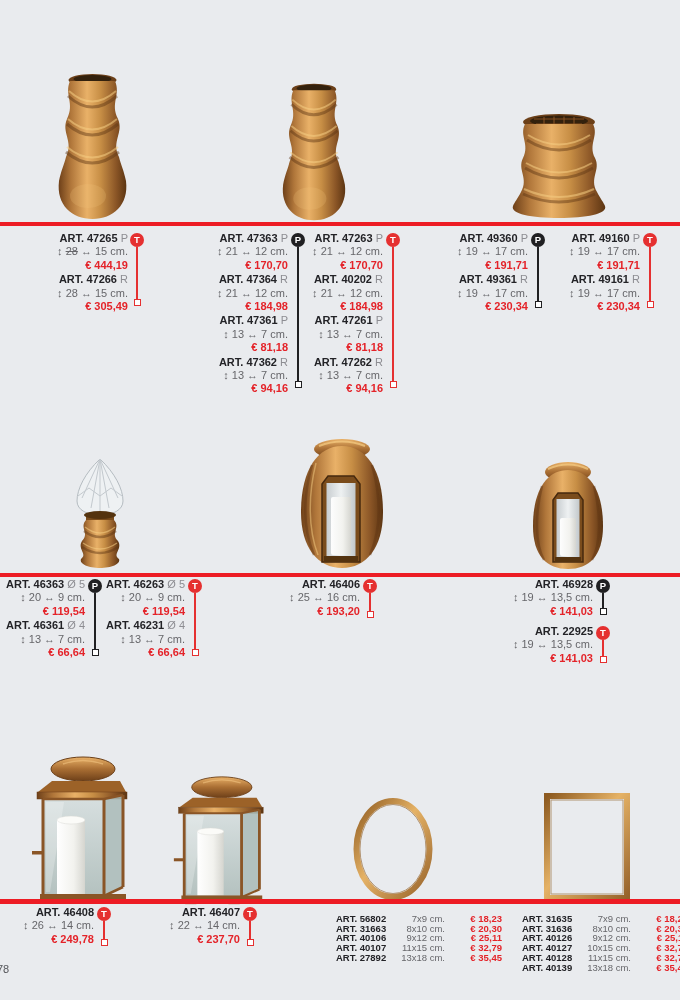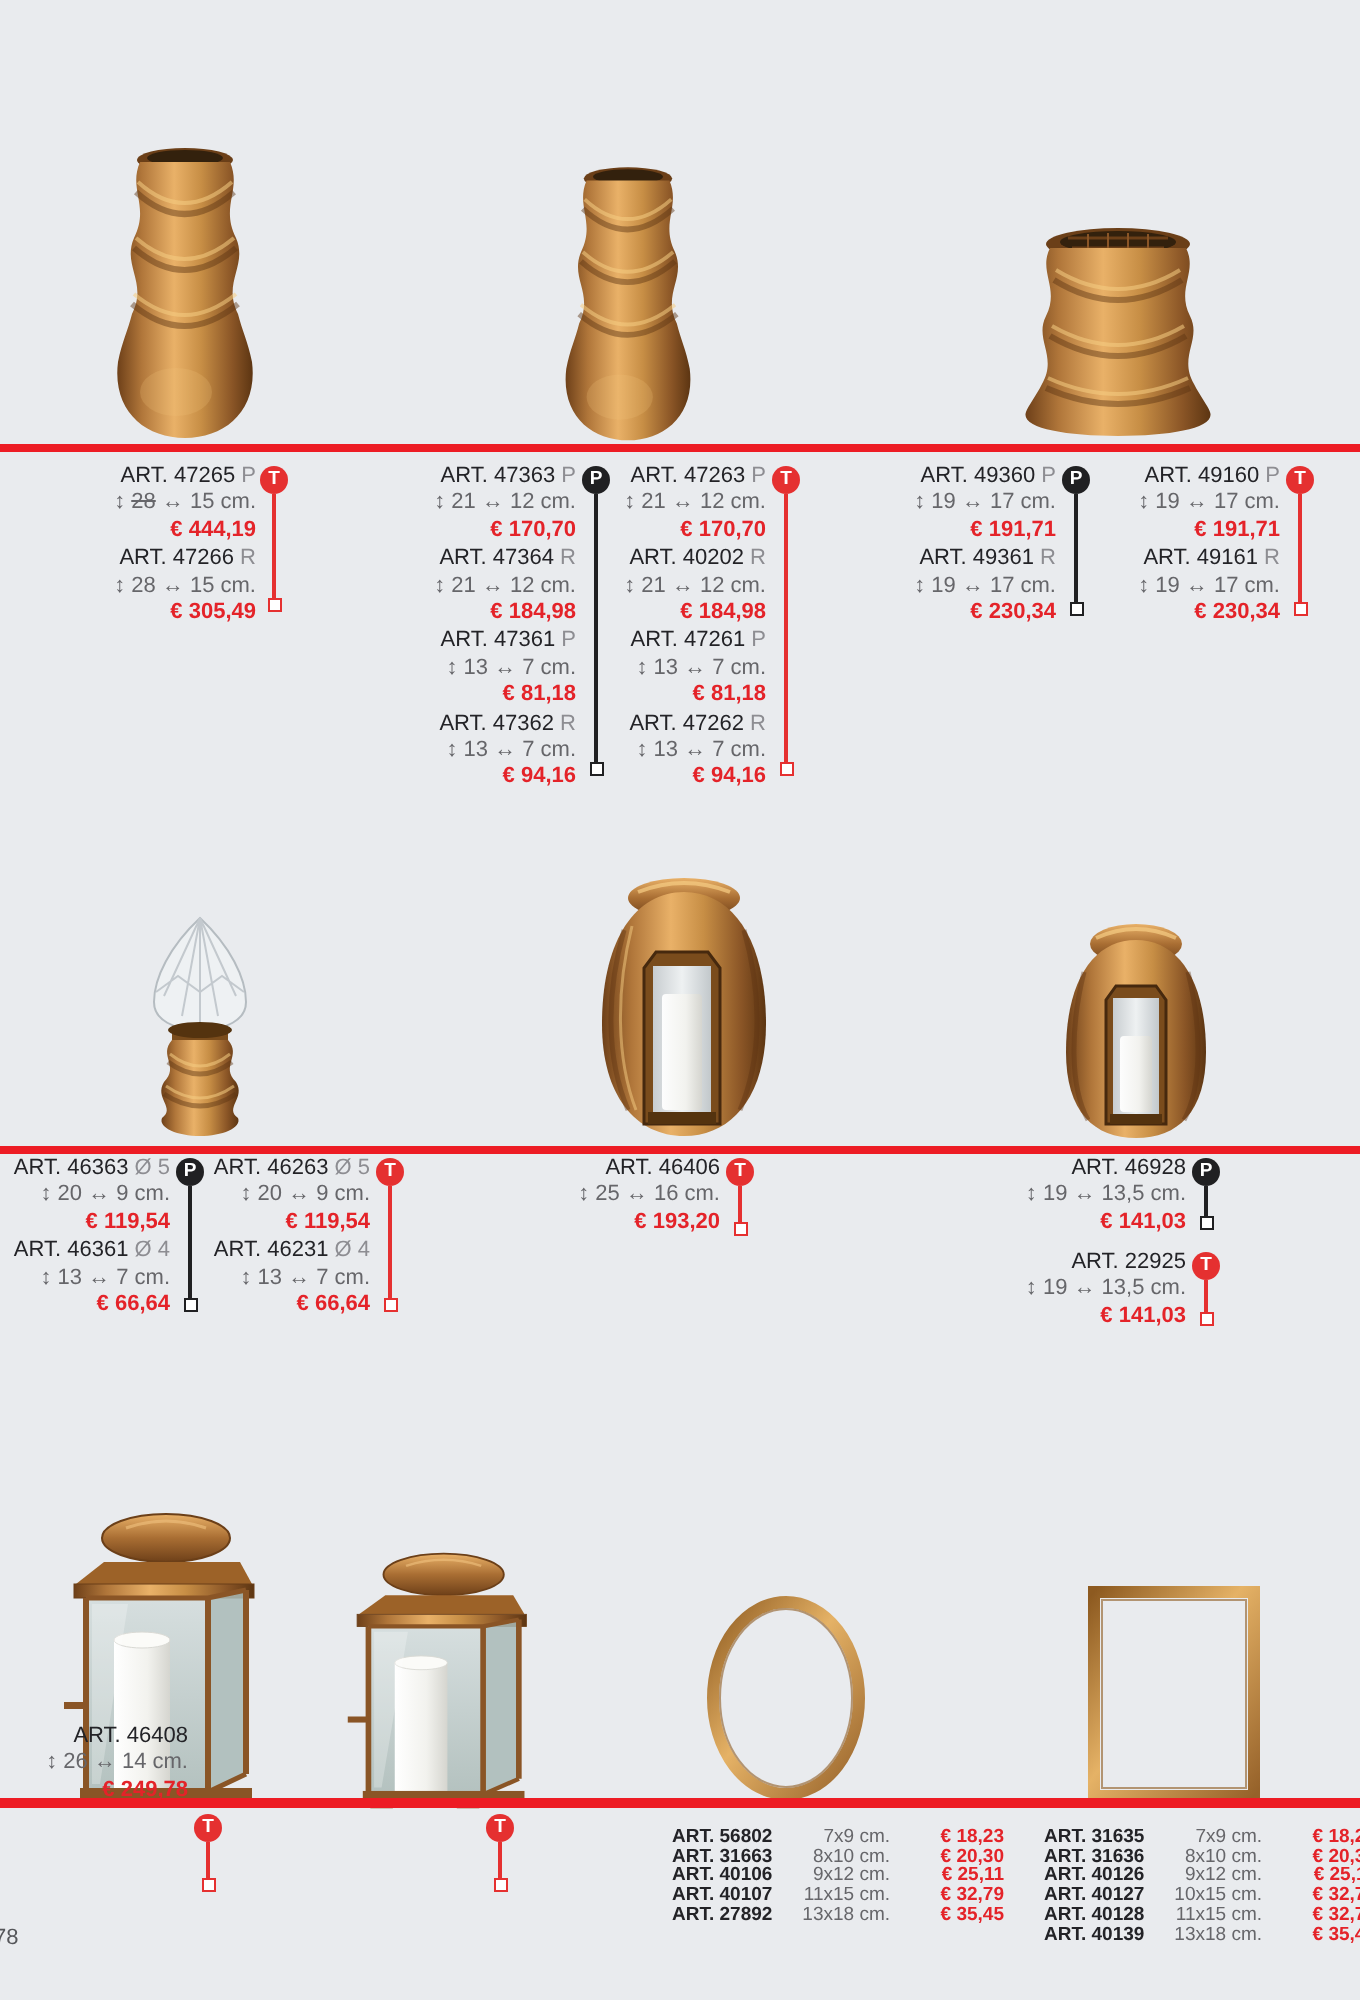--- a/index.html
+++ b/index.html
@@ -1,21 +1,21 @@
 <!DOCTYPE html>
 <html><head>
 <meta charset="utf-8">
 <style>
   html,body{margin:0;padding:0;background:#cfd2d6;}
   .page{position:relative;width:680px;height:1000px;background:#e9ebee;
         font-family:"Liberation Sans","DejaVu Sans",sans-serif;overflow:hidden;}
   .redline{position:absolute;left:0;width:680px;background:#ed1c24;z-index:3;}
   .prod{position:absolute;z-index:2;}
   .col{position:absolute;text-align:right;font-size:11px;line-height:13.4px;z-index:4;}
-  .art{font-weight:400;color:#232327;}
+  .art{font-weight:700;color:#232327;}
   .var{color:#8d8d92;font-weight:400;}
   .dims{color:#66666a;}
   .strike{text-decoration:line-through;}
   .price{color:#e42329;font-weight:700;}
   .itm{margin-bottom:1px;}
   .marker{position:absolute;display:flex;flex-direction:column;align-items:center;width:14px;z-index:4;}
   .mk-c{width:14px;height:14px;border-radius:50%;color:#fff;font-size:9.5px;font-weight:700;
         line-height:14px;text-align:center;}
   .mk-l{width:2px;flex:1;}
   .mk-s{width:5px;height:5px;border:1.5px solid;background:#fff;box-sizing:content-box;}
@@ -362,33 +362,40 @@
       <div class="dims">↕ 19 ↔ 13,5 cm.</div>
       <div class="price">€ 141,03</div>
     </div>
   </div>
   <div class="marker red" style="left:596px;top:626px;height:37px">
     <div class="mk-c">T</div>
       <div class="mk-l"></div>
       <div class="mk-s"></div>
   </div>
 
-  <div class="col" style="left:8px;top:862px;width:86px">
+  <div class="col" style="left:8px;top:906px;width:86px">
     <div class="itm">
       <div><span class="art">ART. 46408</span></div>
       <div class="dims">↕ 26 ↔ 14 cm.</div>
       <div class="price">€ 249,78</div>
     </div>
   </div>
   <div class="marker red" style="left:97px;top:907px;height:39px">
     <div class="mk-c">T</div>
       <div class="mk-l"></div>
       <div class="mk-s"></div>
   </div>
 
+  <div class="col" style="left:154px;top:906px;width:86px">
+    <div class="itm">
+      <div><span class="art">ART. 46407</span></div>
+      <div class="dims">↕ 22 ↔ 14 cm.</div>
+      <div class="price">€ 237,70</div>
+    </div>
+  </div>
   <div class="marker red" style="left:243px;top:907px;height:39px">
     <div class="mk-c">T</div>
       <div class="mk-l"></div>
       <div class="mk-s"></div>
   </div>
 
   <div class="ptable" style="left:336px;top:914px">
     <div class="trow">
         <span class="t-art">ART. 56802</span>
         <span class="t-size">7x9 cm.</span>

